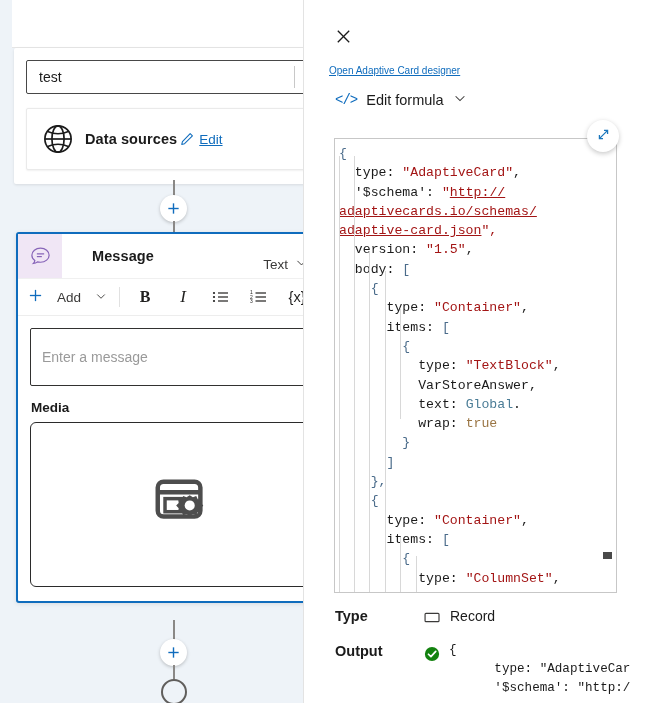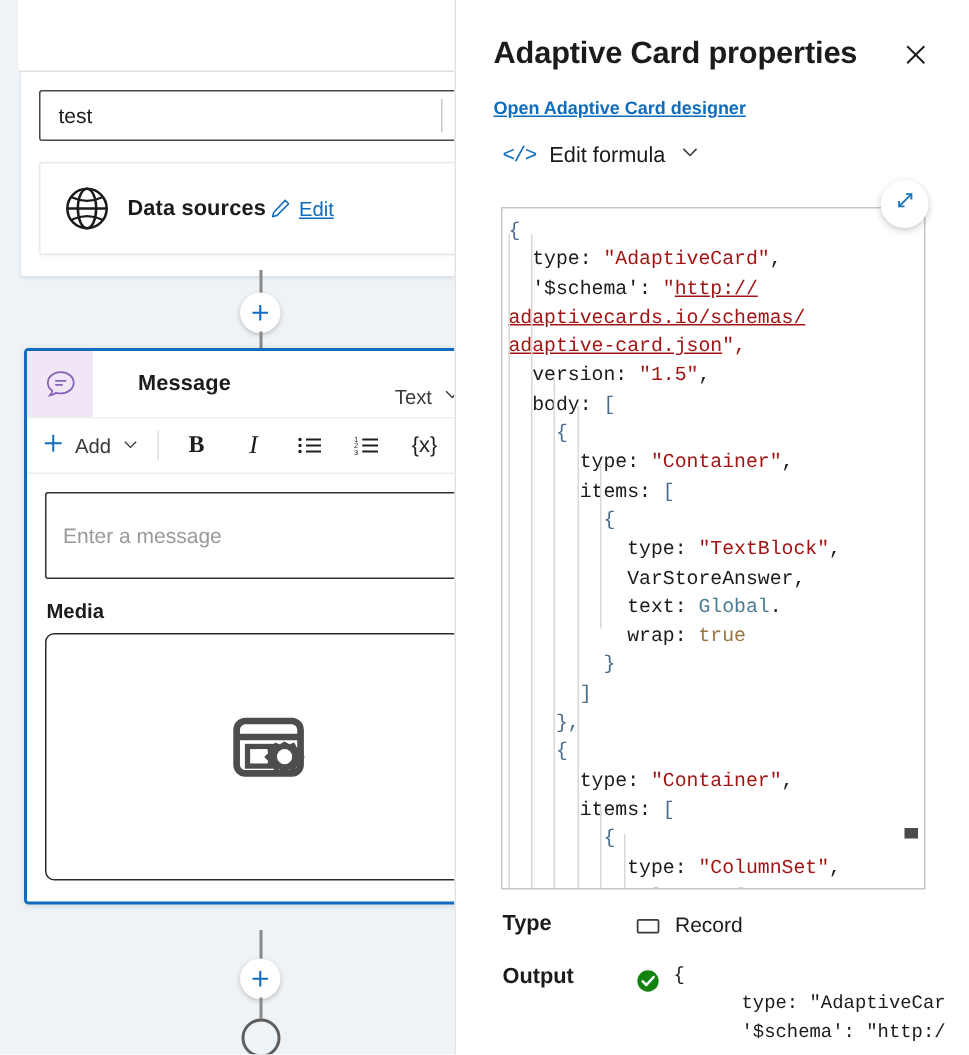--- a/index.html
+++ b/index.html
@@ -166,21 +166,21 @@
   .msg-toolbar {
     display: flex;
     align-items: center;
     height: 36px;
     border-top: 1px solid #f0f0f0;
     border-bottom: 1px solid #ededed;
     padding-left: 10px;
     gap: 0px;
   }
   .tb-add {
-    display: flex; align-items: center; gap: 7px;
+    display: flex; align-items: center; gap: 14px;
     color: #0f6cbd;
     font-size: 13.5px;
     cursor: pointer;
     padding-right: 10px;
   }
   .tb-add .lbl { color: #3b3a39; }
   .tb-sep { width: 1px; height: 20px; background: #e1e1e1; margin: 0 10px 0 2px; }
   .tb-btn {
     width: 30px; height: 28px;
     display: flex; align-items: center; justify-content: center;
@@ -251,26 +251,25 @@
   }
   .panel-close {
     width: 28px; height: 28px;
     display: flex; align-items: center; justify-content: center;
     cursor: pointer;
     color: #1b1b1b;
     margin-right: 2px;
   }
   .designer-link {
     margin: 15px 8px 0 25px;
-    font-size: 12px;
+    font-size: 10px;
     color: #0f6cbd;
     text-decoration: underline;
     cursor: pointer;
     display: inline-block;
-    font-weight: bold;
   }
   .formula-row {
     display: flex;
     align-items: center;
     gap: 9px;
     margin: 13px 0 0 31px;
     cursor: pointer;
   }
   .formula-label {
     font-size: 14.5px;
@@ -513,21 +512,20 @@
         <line x1="2.5" y1="8" x2="13.5" y2="8" stroke="#0f6cbd" stroke-width="1.5"></line>
       </svg>
     </div>
     <div class="connector-line" style="top:665px; height:14px;"></div>
     <div class="end-circle" style="top:679px;"></div>
   </div>
 
   <div id="panel">
 
     <div class="panel-header">
-      <span class="panel-title">Adaptive Card properties</span>
       <span class="panel-close">
         <svg viewBox="0 0 20 20" width="19" height="19">
           <line x1="4" y1="4" x2="16" y2="16" stroke="#1b1b1b" stroke-width="1.35"></line>
           <line x1="16" y1="4" x2="4" y2="16" stroke="#1b1b1b" stroke-width="1.35"></line>
         </svg>
       </span>
     </div>
 
     <a class="designer-link" href="#">Open Adaptive Card designer</a>
 

